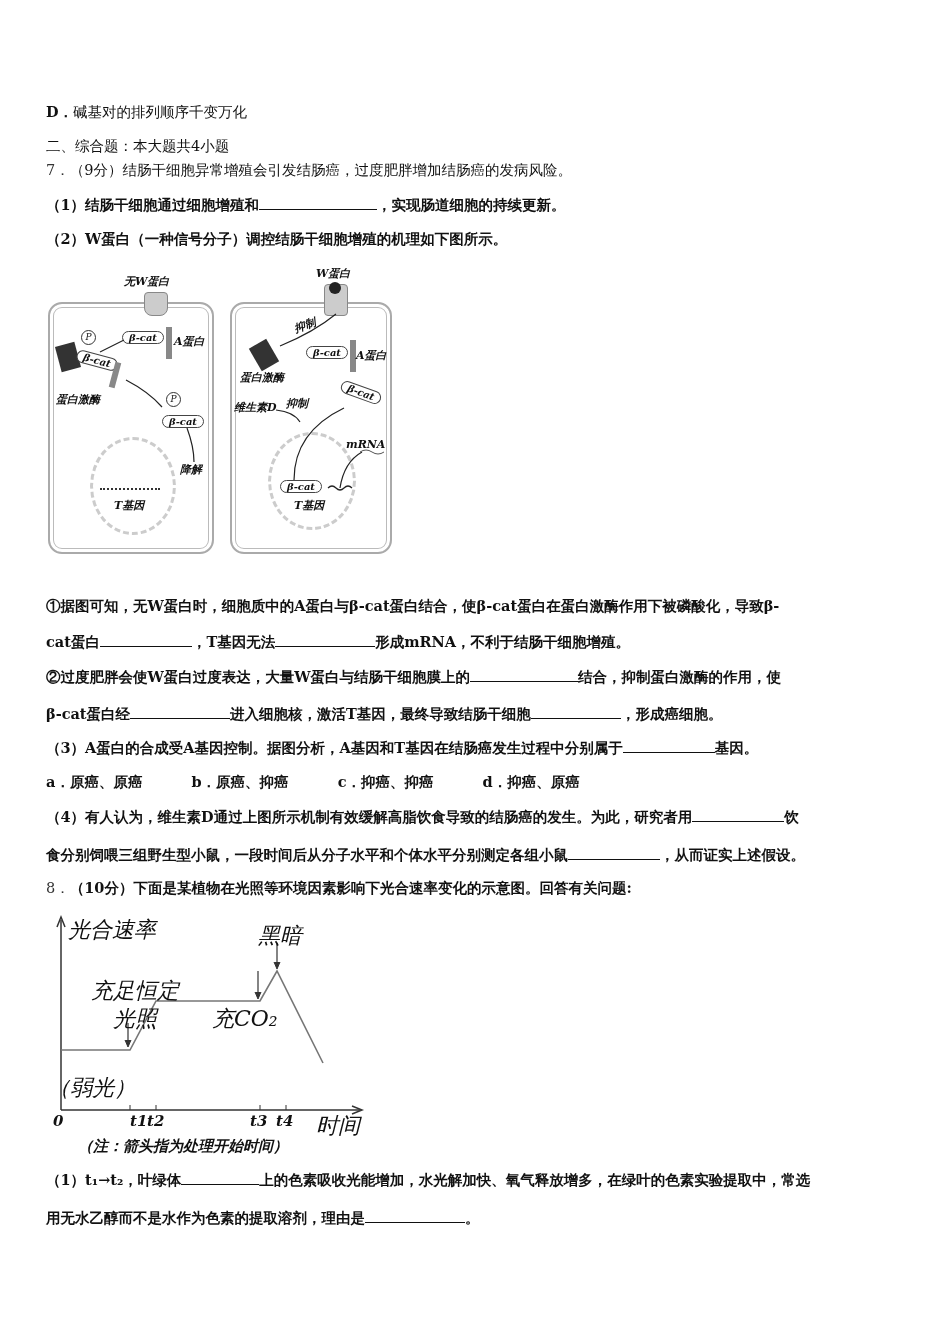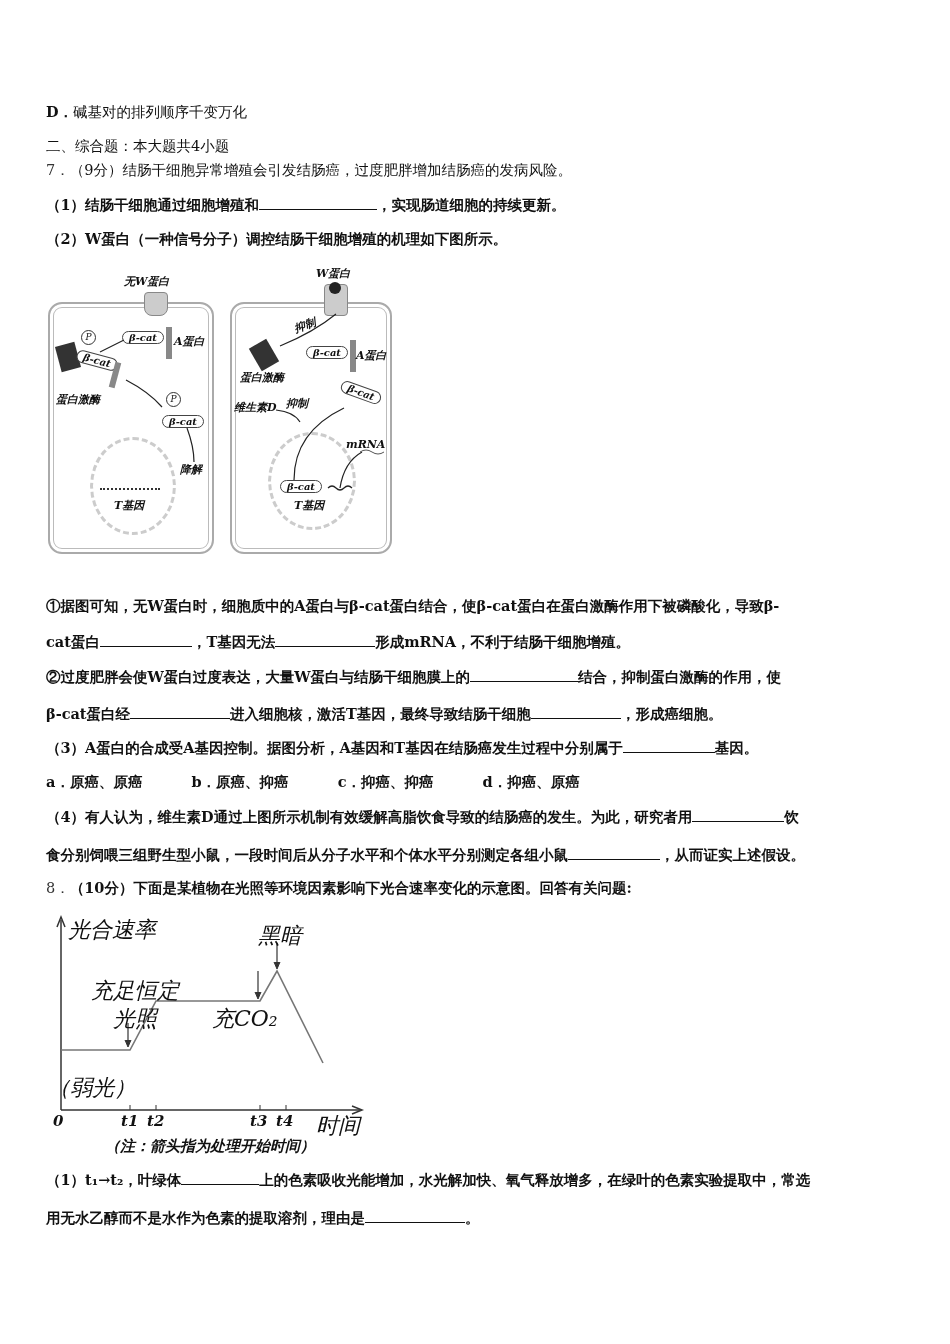--- a/index.html
+++ b/index.html
@@ -114,22 +114,22 @@
     <path d="M215 87 L218 94 L221 87" stroke="#333" fill="#333"></path>
     <line x1="237" y1="38" x2="237" y2="62" stroke="#333" stroke-width="1.2"></line>
     <path d="M234 57 L237 64 L240 57" stroke="#333" fill="#333"></path>
   </svg>
   <div class="chart-lbl" style="left:28px;top:10px;">光合速率</div>
   <div class="chart-lbl" style="left:218px;top:16px;">黑暗</div>
   <div class="chart-lbl" style="left:172px;top:52px;margin-top:47px;">充CO₂</div>
   <div class="chart-lbl" style="left:50px;top:72px;width:90px;white-space:normal;text-align:center;line-height:28px;">充足恒定光照</div>
   <div class="chart-lbl" style="left:8px;top:148px;margin-top:20px;">（弱光）</div>
   <div class="tick" style="left:13px;top:207px;">0</div>
-  <div class="tick" style="left:81px;top:207px;">t1</div>
+  <div class="tick" style="left:90px;top:207px;">t1</div>
   <div class="tick" style="left:107px;top:207px;">t2</div>
   <div class="tick" style="left:210px;top:207px;">t3</div>
   <div class="tick" style="left:236px;top:207px;">t4</div>
   <div class="chart-lbl" style="left:276px;top:206px;">时间</div>
-  <div class="chart-lbl b" style="left:38px;top:232px;font-size:15px;margin-left:27px;">（注：箭头指为处理开始时间）</div>
+  <div class="chart-lbl b" style="left:38px;top:232px;font-size:15px;">（注：箭头指为处理开始时间）</div>
 </div>
 
 <div class="line b" style="top:1170px;"><span>（1）t₁→t₂，叶绿体</span><span class="blank" style="width:78px"></span><span>上的色素吸收光能增加，水光解加快、氧气释放增多，在绿叶的色素实验提取中，常选</span></div>
 <div class="line b" style="top:1208px;"><span>用无水乙醇而不是水作为色素的提取溶剂，理由是</span><span class="blank" style="width:100px"></span><span>。</span></div>
 
 </body></html>

